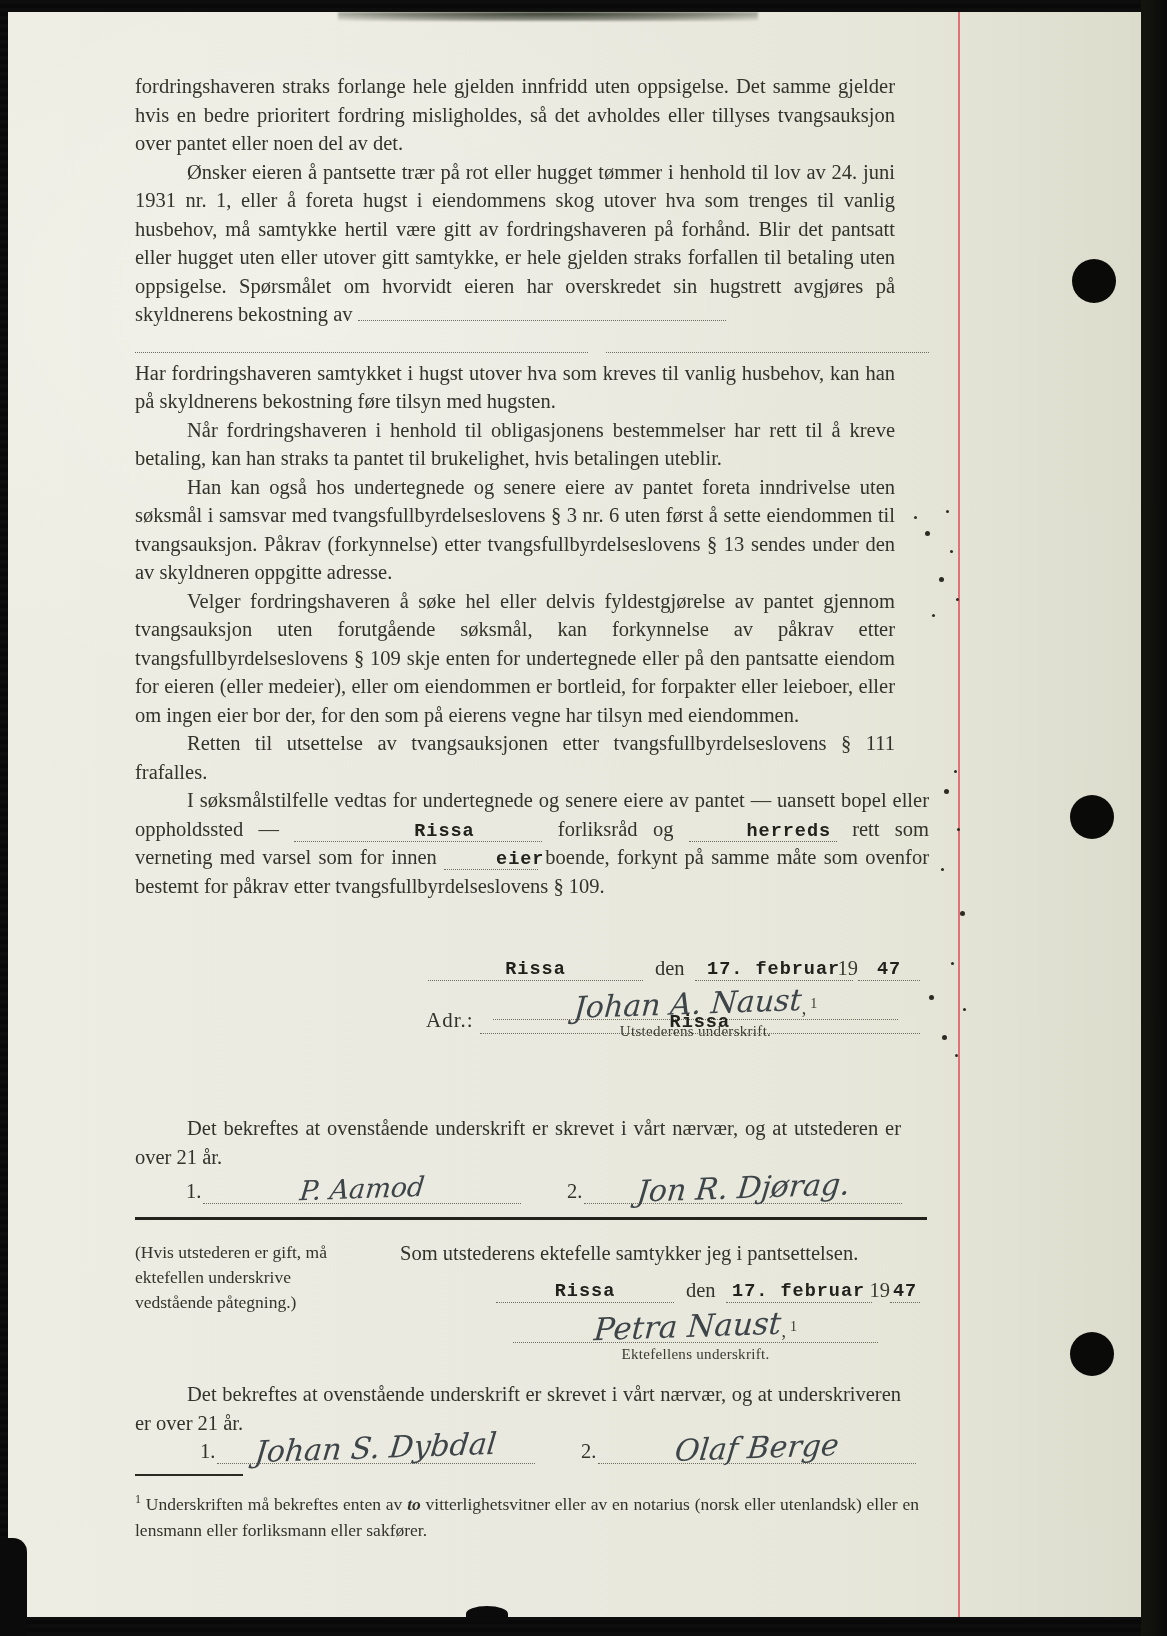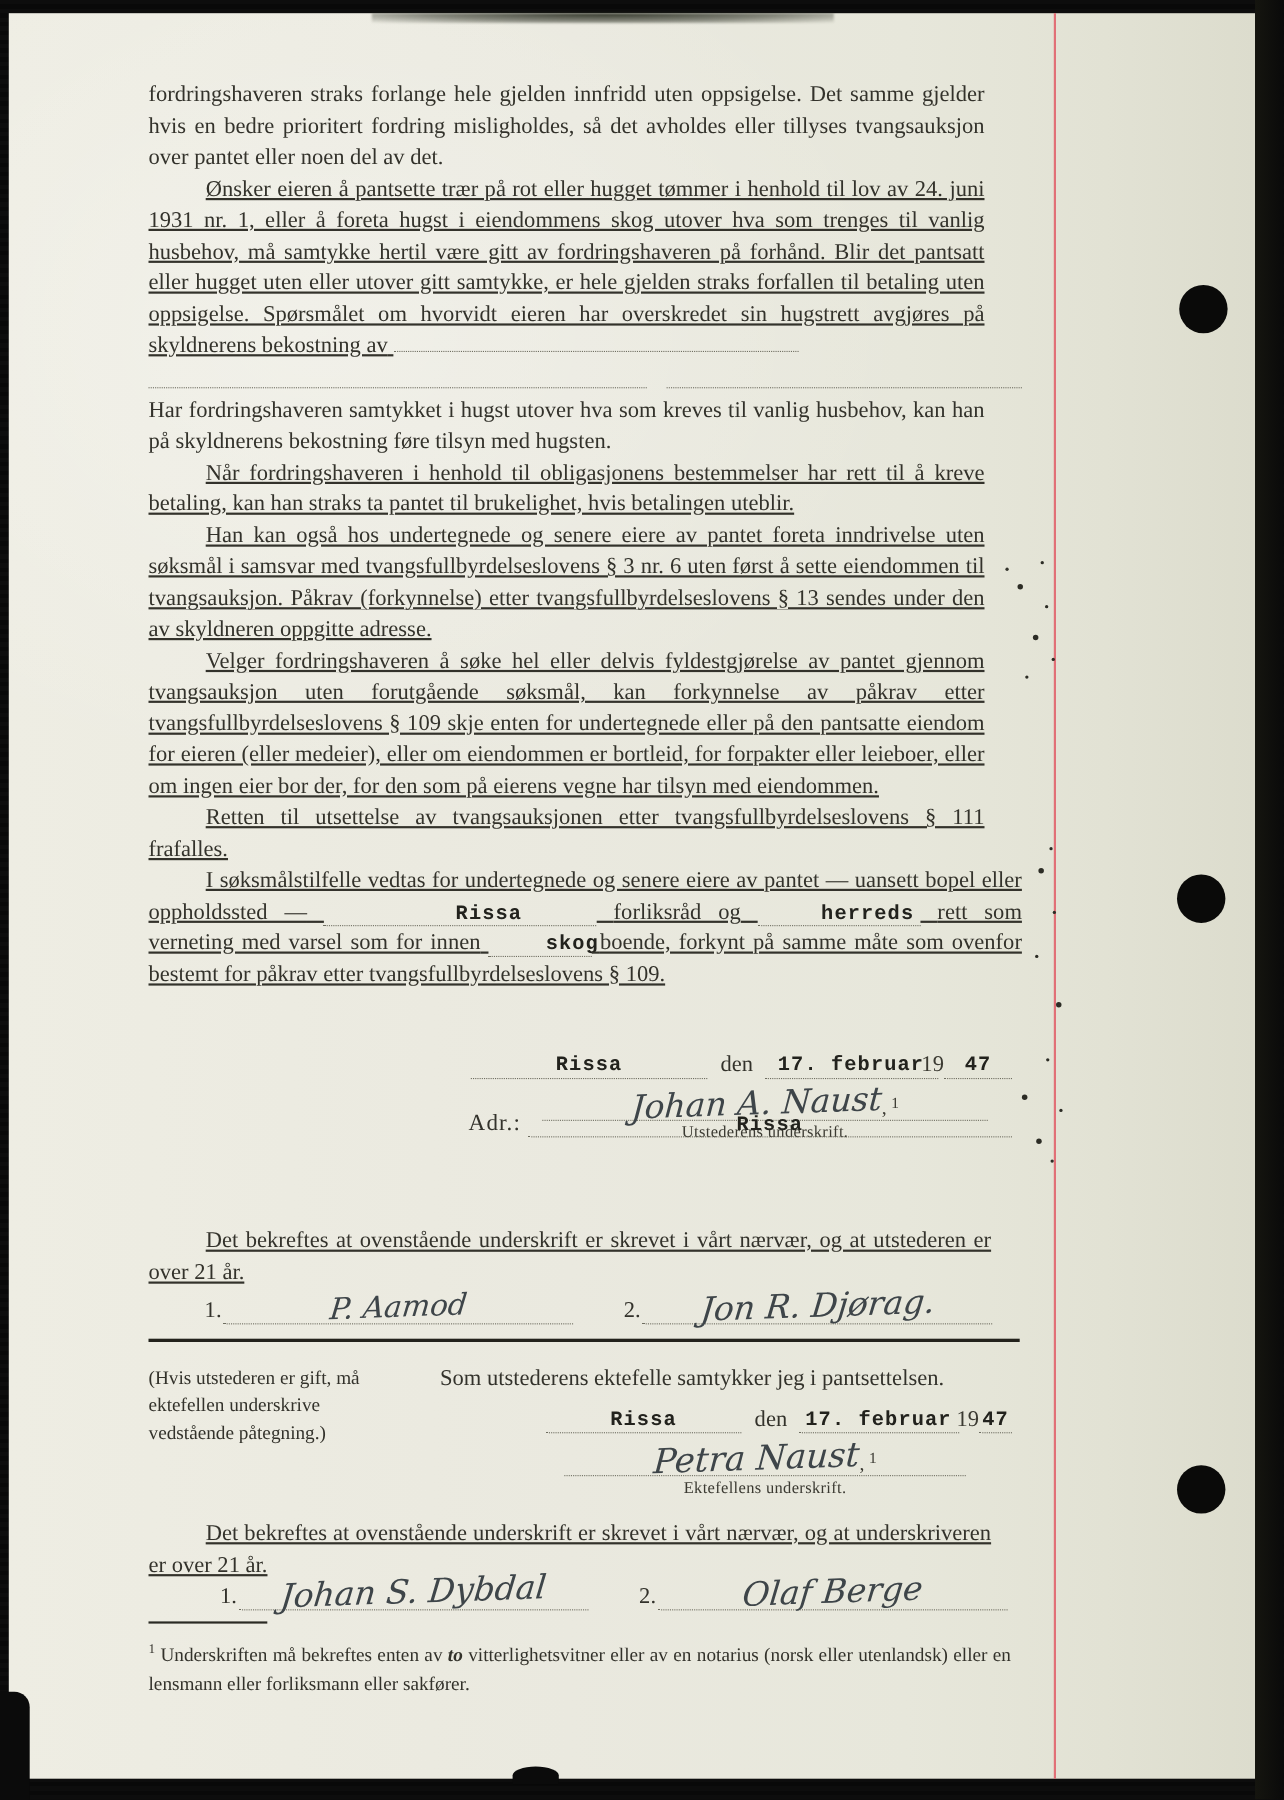--- a/index.html
+++ b/index.html
@@ -26,21 +26,21 @@
 
   
   .spatter{position:absolute;width:3px;height:3px;border-radius:50%;background:#2c2c25;}
   .spatter-a{left:938px;top:498px;box-shadow:-32px 6px 0 0 #34342c, -20px 22px 0 1px #2c2c25, 4px 40px 0 0 #2c2c25, -6px 68px 0 1px #2c2c25, 10px 88px 0 0 #2c2c25, -14px 104px 0 0 #2c2c25;}
   .spatter-b{left:946px;top:758px;box-shadow:-9px 20px 0 1px #2c2c25, 3px 58px 0 0 #2c2c25, -13px 98px 0 0 #2c2c25, 7px 142px 0 1px #2c2c25, -3px 192px 0 0 #2c2c25, -24px 226px 0 1px #2c2c25, 9px 238px 0 0 #2c2c25, -11px 266px 0 1px #2c2c25, 1px 284px 0 0 #2c2c25;}
 
   
   .content{position:absolute;left:127px;top:60px;width:794px;color:#33322b;}
   .content p{margin:0;font-size:20.5px;line-height:28.5px;text-align:justify;}
   .content p.para{padding-right:34px;}
-  .indent{text-indent:52px;text-decoration:underline;}
+  .indent{text-indent:52px;}
   .leader{display:inline-block;width:368px;height:14px;border-bottom:1.6px dotted #6e6d60;vertical-align:baseline;}
   .full-dots{display:flex;height:24px;margin-bottom:6px;align-items:flex-end;}
   .full-dots span{border-bottom:1.6px dotted #6e6d60;height:1px;}
   .fd1{flex:0 0 57%;}
   .fd-gap{flex:0 0 18px;}
   .fd2{flex:1;}
 
   .typed{font-family:"Liberation Mono","DejaVu Sans Mono",monospace;font-weight:700;font-size:18.5px;letter-spacing:1px;color:#22221d;white-space:nowrap;}
   .blank{display:inline-block;border-bottom:1.6px dotted #6e6d60;text-align:center;height:23px;line-height:23px;vertical-align:baseline;}
   .blank-venue{width:248px;}
@@ -107,21 +107,21 @@
     <p class="para indent">Når fordringshaveren i henhold til obligasjonens bestemmelser har rett til å kreve betaling, kan han straks ta pantet til brukelighet, hvis betalingen uteblir.</p>
     <p class="para indent">Han kan også hos undertegnede og senere eiere av pantet foreta inndrivelse uten søksmål i samsvar med tvangsfullbyrdelseslovens § 3 nr. 6 uten først å sette eiendommen til tvangsauksjon. Påkrav (forkynnelse) etter tvangsfullbyrdelseslovens § 13 sendes under den av skyldneren oppgitte adresse.</p>
     <p class="para indent">Velger fordringshaveren å søke hel eller delvis fyldestgjørelse av pantet gjennom tvangsauksjon uten forutgående søksmål, kan forkynnelse av påkrav etter tvangsfullbyrdelseslovens § 109 skje enten for undertegnede eller på den pantsatte eiendom for eieren (eller medeier), eller om eiendommen er bortleid, for forpakter eller leieboer, eller om ingen eier bor der, for den som på eierens vegne har tilsyn med eiendommen.</p>
     <p class="para indent">Retten til utsettelse av tvangsauksjonen etter tvangsfullbyrdelseslovens § 111 frafalles.</p>
     <p class="indent">
       <span>I søksmålstilfelle vedtas for undertegnede og senere eiere av pantet — uansett bopel eller oppholdssted —</span>
       <span class="blank blank-venue"><span class="typed">Rissa</span></span>
       <span>forliksråd og</span>
       <span class="blank blank-court"><span class="typed">herreds</span></span>
       <span>rett som verneting med varsel som for innen</span>
-      <span class="blank blank-residence"><span class="typed">skog</span></span>
+      <span class="blank blank-residence"><span class="typed">eier</span></span>
       <span>boende, forkynt på samme måte som ovenfor bestemt for påkrav etter tvangsfullbyrdelseslovens § 109.</span>
     </p>
   </div>
 
   <div class="abs date-row" style="left:420px;top:944px;width:492px;">
     <span class="dseg" style="flex:0 0 215px;"><span class="typed">Rissa</span></span>
     <span class="den-label">den</span>
     <span class="dseg" style="flex:0 0 158px;"><span class="typed">17. februar</span></span>
     <span class="printed-19">19</span>
     <span class="dseg grow"><span class="typed">47</span></span>

